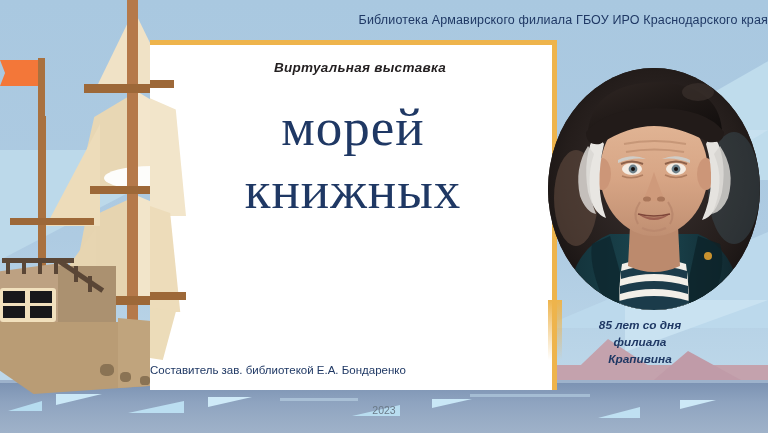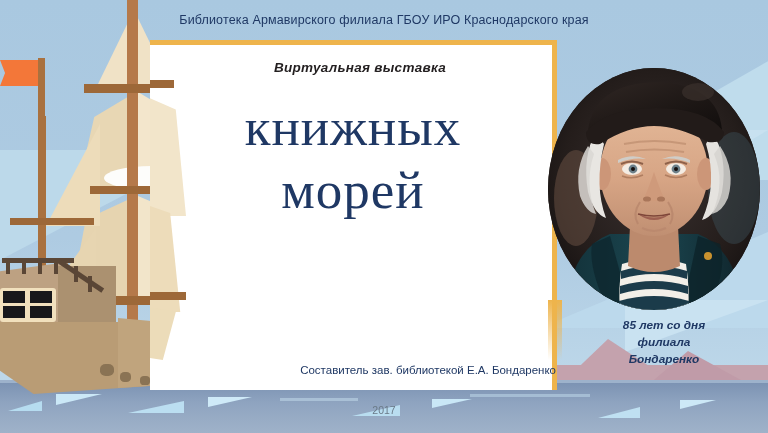--- a/index.html
+++ b/index.html
@@ -343,21 +343,21 @@
     width: 66px; height: 58px;
     background: #ecdcb9;
     clip-path: polygon(0% 0%, 100% 16%, 80% 100%, 0% 86%);
   }
 
   
   #header-text {
     position: absolute;
     left: 0; top: 13px;
     width: 768px;
-    text-align: center;
+    text-align: right;
     font-size: 12.5px;
     color: #1f3864;
     letter-spacing: 0.15px;
   }
 
   
   #subtitle {
     position: absolute;
     left: 150px; top: 60px;
     width: 420px;
@@ -379,38 +379,38 @@
     line-height: 1.18;
     color: #1f3864;
     letter-spacing: 1px;
   }
   #main-title .tl { display: block; }
 
   #compiler {
     position: absolute;
     left: 150px; top: 364px;
     width: 406px;
-    text-align: right;
+    text-align: left;
     font-size: 11.5px;
     color: #1f3864;
   }
 
   #year {
     position: absolute;
     left: 0; top: 404px;
     width: 768px;
     text-align: center;
     font-size: 10.5px;
     color: #6a7a88;
   }
 
   
   #anniversary {
     position: absolute;
-    left: 560px; top: 317px;
+    left: 536px; top: 317px;
     width: 208px;
     text-align: center;
     font-size: 11.8px;
     font-weight: bold;
     font-style: italic;
     line-height: 1.42;
     color: #1f3864;
   }
   #anniversary .al { display: block; }
 
@@ -616,26 +616,26 @@
 
       <circle cx="160" cy="188" r="4" fill="#c9922f"></circle>
     </svg>
   </div>
 
   <div id="header-text">Библиотека Армавирского филиала ГБОУ ИРО Краснодарского края</div>
 
   <div id="subtitle">Виртуальная выставка</div>
 
   <div id="main-title">
+    <span class="tl">морей</span>
     <span class="tl">книжных</span>
-    <span class="tl">морей</span>
   </div>
 
   <div id="compiler">Составитель зав. библиотекой Е.А. Бондаренко</div>
-  <div id="year">2017</div>
+  <div id="year">2023</div>
 
   <div id="anniversary">
     <span class="al">85 лет со дня</span>
     <span class="al">филиала</span>
-    <span class="al">Бондаренко</span>
+    <span class="al">Крапивина</span>
   </div>
 
 </div>
 
 </body></html>

